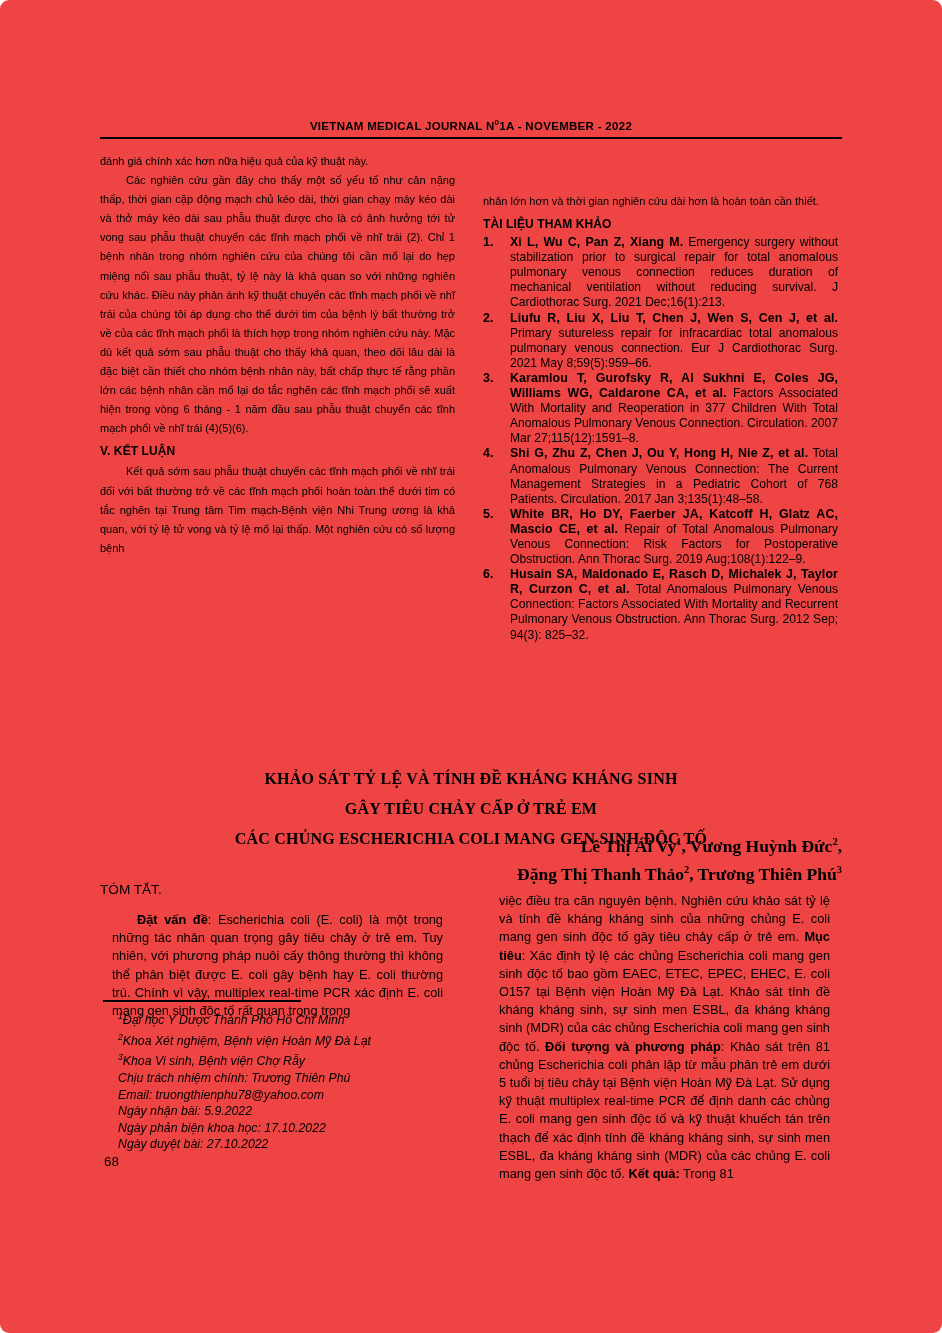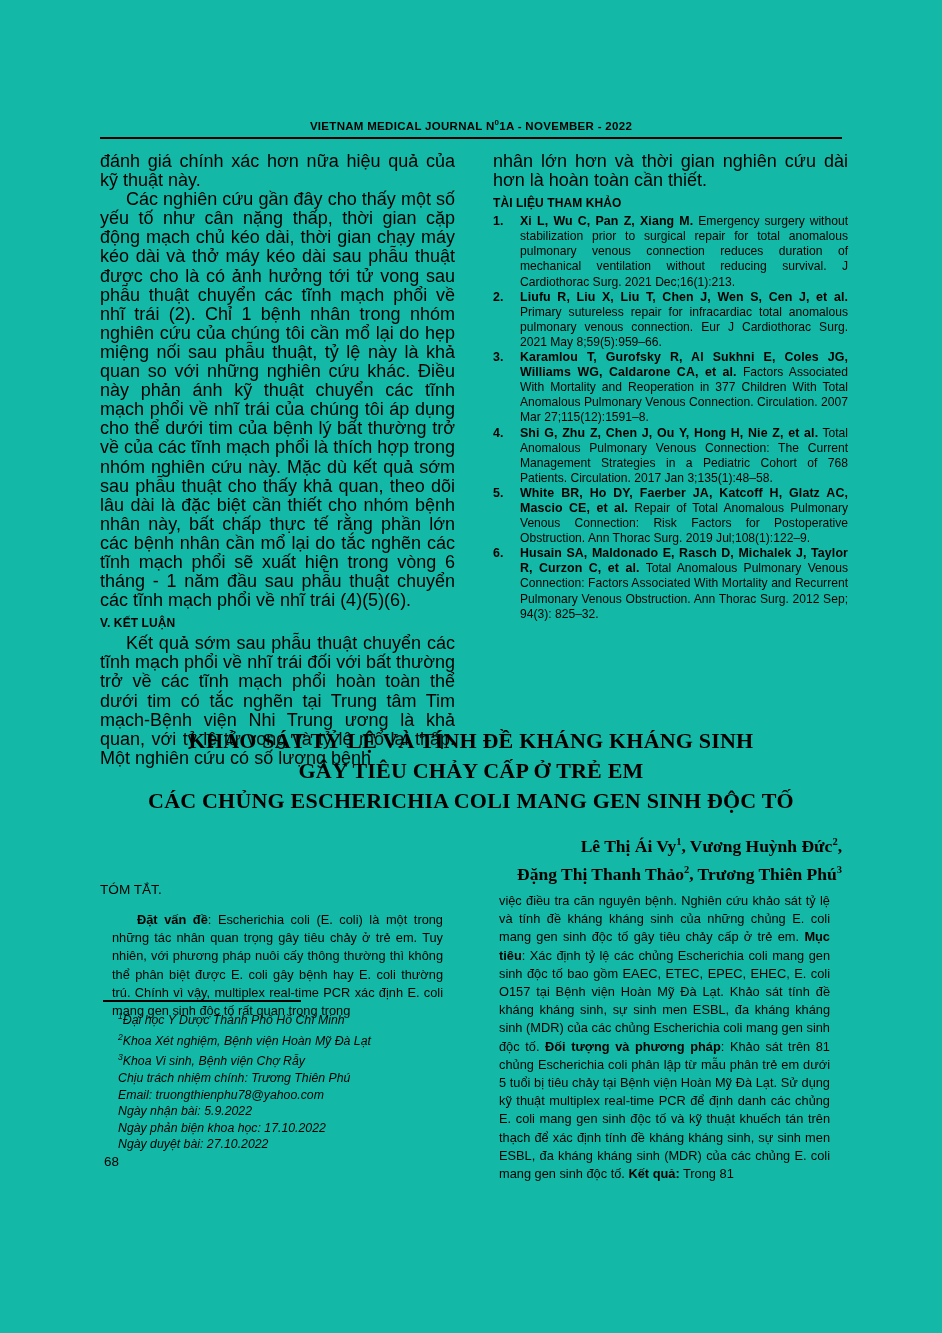--- a/index.html
+++ b/index.html
@@ -4,25 +4,26 @@
 <style>
   html, body {
     margin: 0;
     padding: 0;
     background: #ffffff;
   }
   .page {
     position: relative;
     width: 942px;
     height: 1333px;
-    background: #14b8a6;
+    background: #ef4444;
     margin: 0 auto;
     font-family: "Liberation Sans", sans-serif;
     color: #000000;
     overflow: hidden;
+    border-radius: 9px;
   }
 
   
   .running-head {
     position: absolute;
     left: 100px;
     top: 118px;
     width: 742px;
     text-align: center;
     font-family: "Liberation Sans", sans-serif;
@@ -46,26 +47,26 @@
     left: 100px;
     top: 152px;
     width: 742px;
   }
   .col {
     position: absolute;
     top: 0;
     width: 355px;
   }
   .col-left  { left: 0; }
-  .col-right { left: 393px; }
+  .col-right { left: 383px; margin-top: 40px; }
 
   p.body {
     margin: 0;
     font-family: "Liberation Sans", sans-serif;
-    font-size: 18px;
+    font-size: 11px;
     line-height: 19.1px;
     text-align: justify;
     text-justify: inter-word;
     hyphens: none;
   }
   p.indent { text-indent: 26px; }
 
   h2.section {
     margin: 3px 0 0 0;
     font-family: "Liberation Sans", sans-serif;
@@ -103,26 +104,26 @@
   ol.refs li b {
     font-weight: bold;
     font-size: 12.4px;
     letter-spacing: 0.1px;
   }
 
   
   .article-title {
     position: absolute;
     left: 100px;
-    top: 726px;
+    top: 764px;
     width: 742px;
     text-align: center;
     font-family: "Liberation Serif", serif;
     font-weight: bold;
-    font-size: 22px;
+    font-size: 16px;
     line-height: 30px;
     letter-spacing: 0.2px;
   }
   .article-title .tline { display: block; }
 
   .authors {
     position: absolute;
     left: 100px;
     top: 830px;
     width: 742px;
@@ -218,21 +219,21 @@
     </div>
 
     <div class="col col-right">
       <p class="body">nhân lớn hơn và thời gian nghiên cứu dài hơn là hoàn toàn cần thiết.</p>
       <h2 class="section">TÀI LIỆU THAM KHẢO</h2>
       <ol class="refs">
         <li><b>Xi L, Wu C, Pan Z, Xiang M.</b><span> Emergency surgery without stabilization prior to surgical repair for total anomalous pulmonary venous connection reduces duration of mechanical ventilation without reducing survival. J Cardiothorac Surg. 2021 Dec;16(1):213.</span></li>
         <li><b>Liufu R, Liu X, Liu T, Chen J, Wen S, Cen J, et al.</b><span> Primary sutureless repair for infracardiac total anomalous pulmonary venous connection. Eur J Cardiothorac Surg. 2021 May 8;59(5):959–66.</span></li>
         <li><b>Karamlou T, Gurofsky R, Al Sukhni E, Coles JG, Williams WG, Caldarone CA, et al.</b><span> Factors Associated With Mortality and Reoperation in 377 Children With Total Anomalous Pulmonary Venous Connection. Circulation. 2007 Mar 27;115(12):1591–8.</span></li>
         <li><b>Shi G, Zhu Z, Chen J, Ou Y, Hong H, Nie Z, et al.</b><span> Total Anomalous Pulmonary Venous Connection: The Current Management Strategies in a Pediatric Cohort of 768 Patients. Circulation. 2017 Jan 3;135(1):48–58.</span></li>
-        <li><b>White BR, Ho DY, Faerber JA, Katcoff H, Glatz AC, Mascio CE, et al.</b><span> Repair of Total Anomalous Pulmonary Venous Connection: Risk Factors for Postoperative Obstruction. Ann Thorac Surg. 2019 Jul;108(1):122–9.</span></li>
+        <li><b>White BR, Ho DY, Faerber JA, Katcoff H, Glatz AC, Mascio CE, et al.</b><span> Repair of Total Anomalous Pulmonary Venous Connection: Risk Factors for Postoperative Obstruction. Ann Thorac Surg. 2019 Aug;108(1):122–9.</span></li>
         <li><b>Husain SA, Maldonado E, Rasch D, Michalek J, Taylor R, Curzon C, et al.</b><span> Total Anomalous Pulmonary Venous Connection: Factors Associated With Mortality and Recurrent Pulmonary Venous Obstruction. Ann Thorac Surg. 2012 Sep; 94(3): 825–32.</span></li>
       </ol>
     </div>
 
   </div>
 
   <div class="article-title">
     <span class="tline">KHẢO SÁT TỶ LỆ VÀ TÍNH ĐỀ KHÁNG KHÁNG SINH</span>
     <span class="tline">GÂY TIÊU CHẢY CẤP Ở TRẺ EM</span>
     <span class="tline">CÁC CHỦNG ESCHERICHIA COLI MANG GEN SINH ĐỘC TỐ</span>

